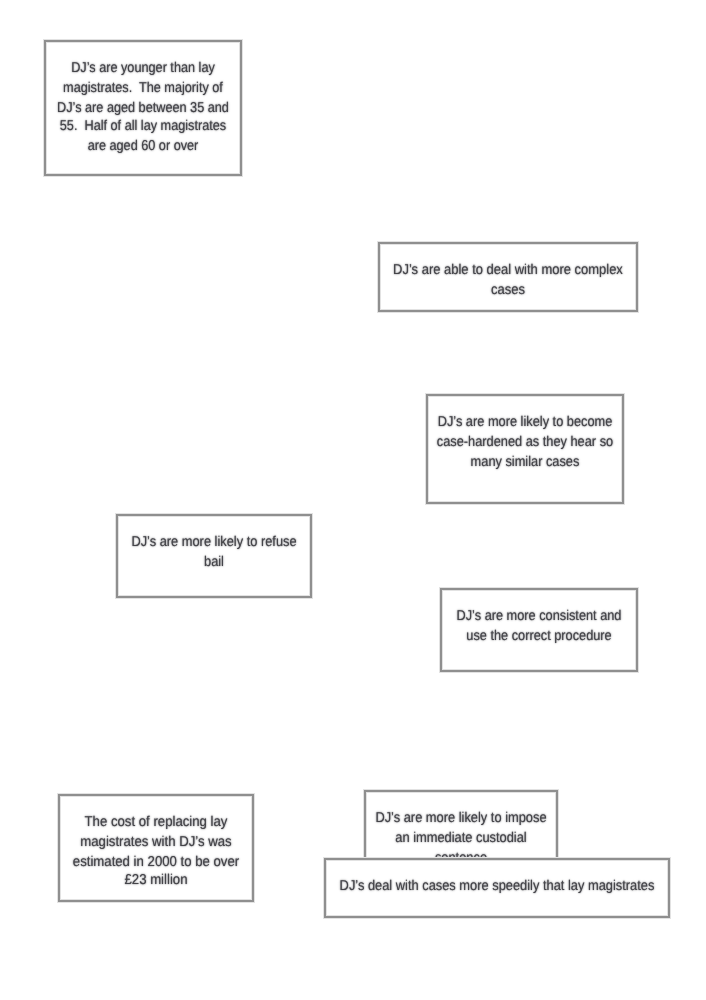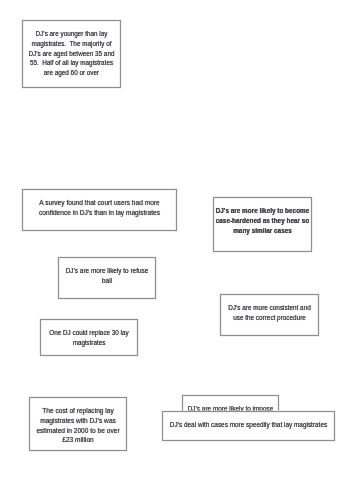--- a/index.html
+++ b/index.html
@@ -52,64 +52,58 @@
 <div id="page">
   <div class="card" style="left:22px;top:20px;width:99px;height:68px;">
       <div class="card-text-wrap">
         <span class="card-text" style="transform:scaleX(0.8882)">DJ’s are younger than lay
 magistrates.  The majority of
 DJ’s are aged between 35 and
 55.  Half of all lay magistrates
 are aged 60 or over</span>
       </div>
     </div>
-  <div class="card" style="left:22px;top:189px;width:155px;height:42px;">
+  <div class="card" style="left:189px;top:121px;width:130px;height:35px;">
       <div class="card-text-wrap">
-        <span class="card-text" style="transform:scaleX(0.9214)">A survey found that court users had more
-confidence in DJ’s than in lay magistrates</span>
+        <span class="card-text" style="transform:scaleX(0.9083)">DJ’s are able to deal with more complex
+cases</span>
       </div>
     </div>
-  <div class="card" style="left:213px;top:197px;width:99px;height:55px;font-weight:bold;">
+  <div class="card" style="left:213px;top:197px;width:99px;height:55px;">
       <div class="card-text-wrap">
         <span class="card-text" style="transform:scaleX(0.8956)">DJ’s are more likely to become
 case-hardened as they hear so
 many similar cases</span>
       </div>
     </div>
   <div class="card" style="left:58px;top:257px;width:98px;height:42px;">
       <div class="card-text-wrap">
         <span class="card-text" style="transform:scaleX(0.898)">DJ’s are more likely to refuse
 bail</span>
       </div>
     </div>
   <div class="card" style="left:220px;top:294px;width:99px;height:42px;">
       <div class="card-text-wrap">
         <span class="card-text" style="transform:scaleX(0.893)">DJ’s are more consistent and
 use the correct procedure</span>
       </div>
     </div>
-  <div class="card" style="left:40px;top:319px;width:98px;height:37px;">
-      <div class="card-text-wrap">
-        <span class="card-text" style="transform:scaleX(0.8839)">One DJ could replace 30 lay
-magistrates</span>
-      </div>
-    </div>
   <div class="card" style="left:182px;top:360px;width:97px;height:42px;margin-top:35px;">
       <div class="card-text-wrap">
         <span class="card-text" style="transform:scaleX(0.9)">DJ’s are more likely to impose
 an immediate custodial
 sentence</span>
       </div>
     </div>
   <div class="card" style="left:29px;top:397px;width:98px;height:54px;text-decoration:underline;">
       <div class="card-text-wrap">
         <span class="card-text" style="transform:scaleX(0.9232)">The cost of replacing lay
 magistrates with DJ’s was
 estimated in 2000 to be over
 £23 million</span>
       </div>
     </div>
-  <div class="card" style="left:162px;top:411px;width:173px;height:30px;">
+  <div class="card" style="left:162px;top:429px;width:173px;height:30px;">
       <div class="card-text-wrap">
         <span class="card-text" style="transform:scaleX(0.8999)">DJ’s deal with cases more speedily that lay magistrates</span>
       </div>
     </div>
 </div>
 
 </body></html>

